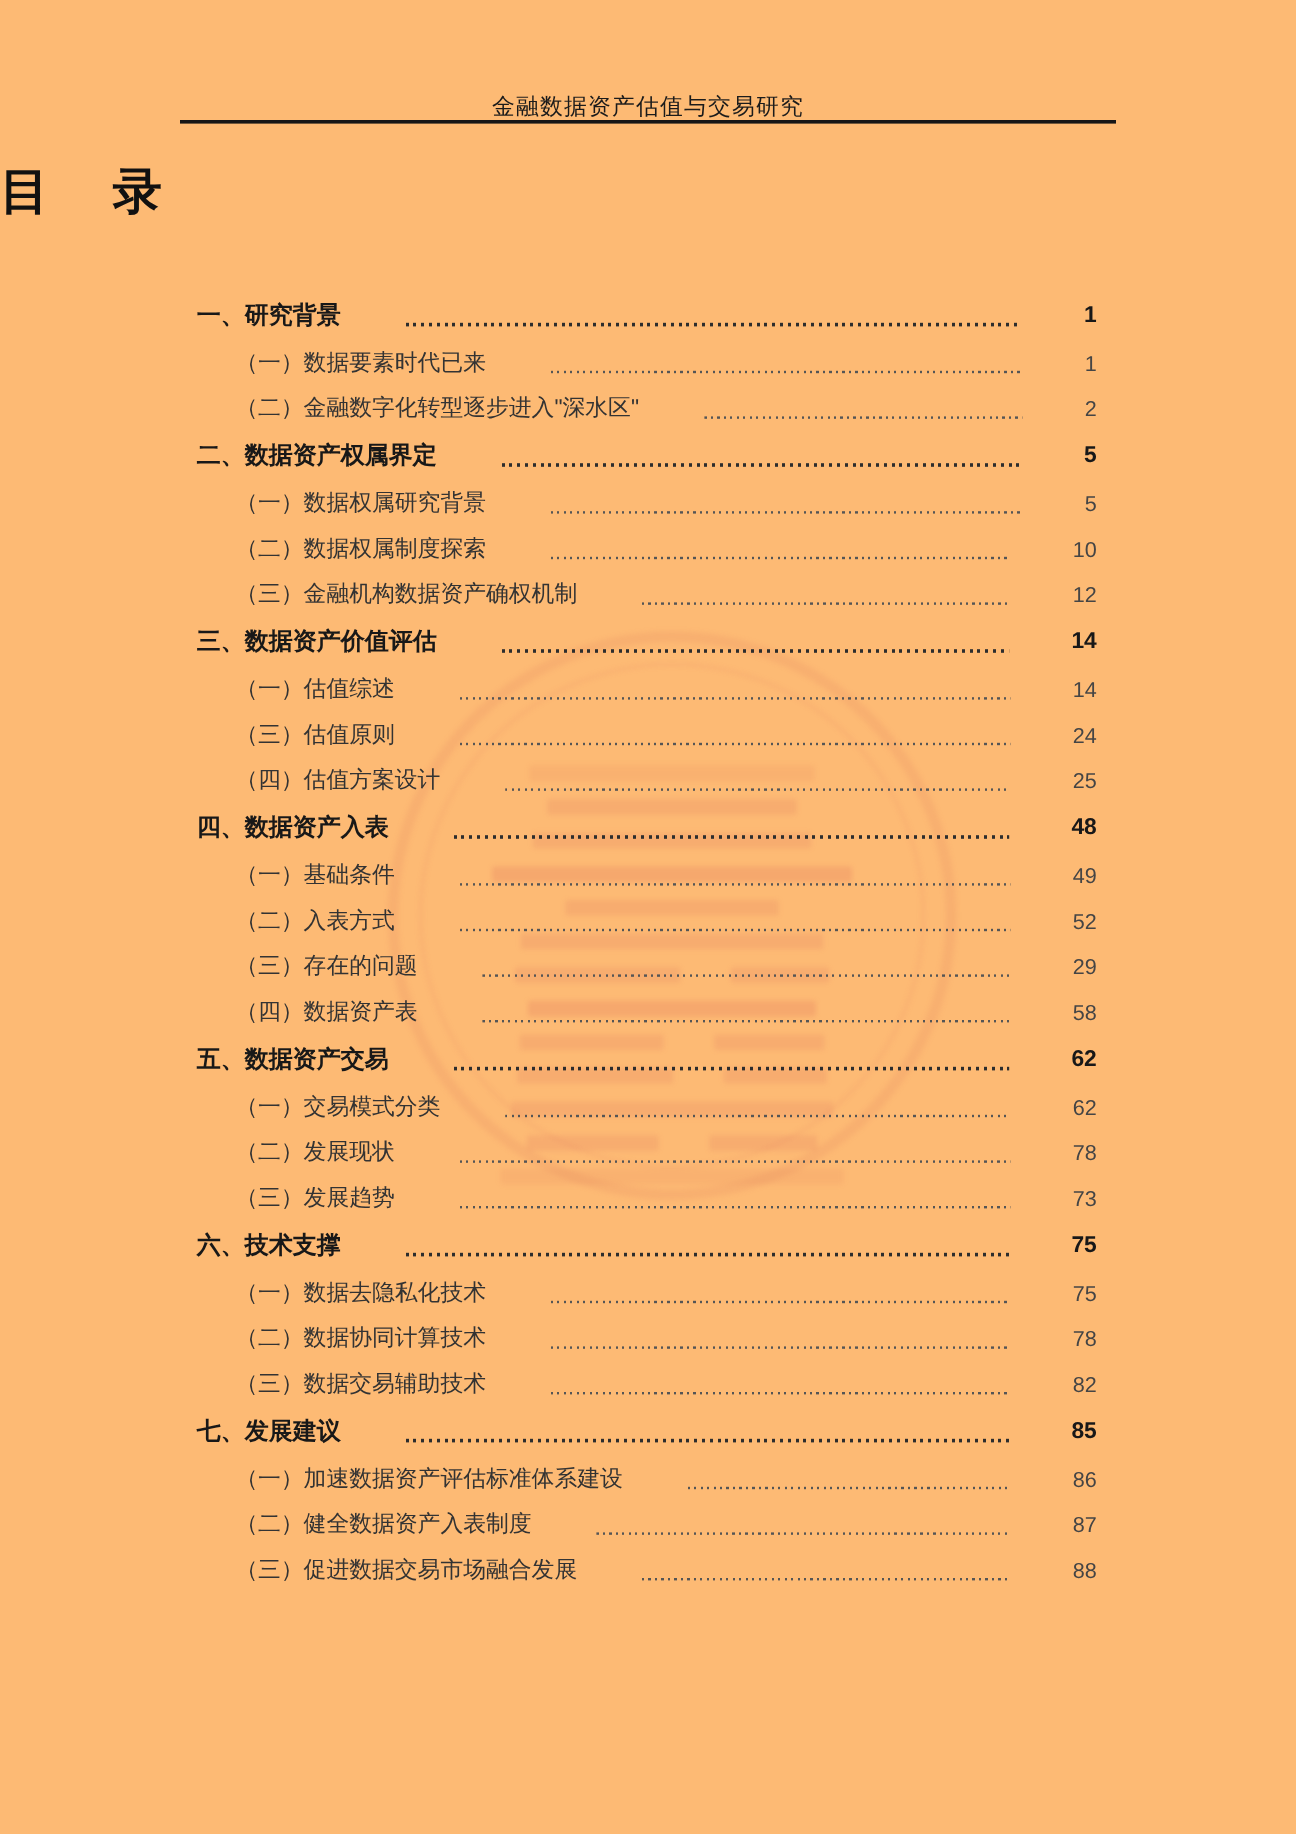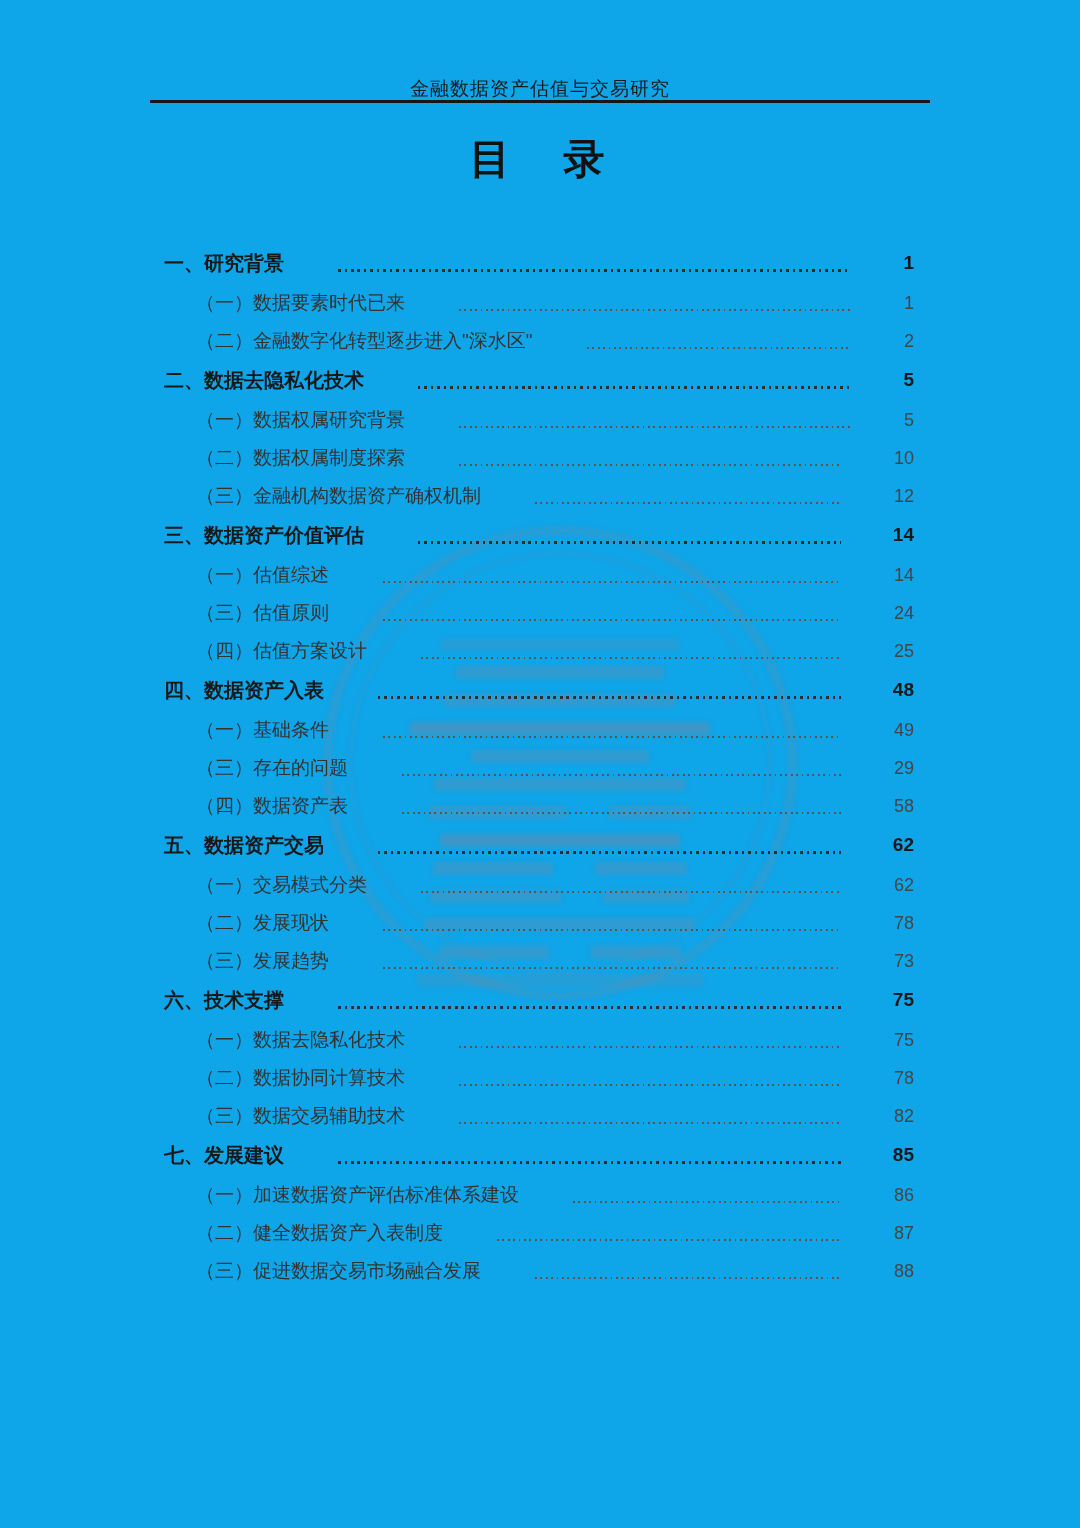--- a/index.html
+++ b/index.html
@@ -1,41 +1,41 @@
 <!DOCTYPE html>
 <html><head>
 <meta charset="utf-8">
 <style>
   * { margin:0; padding:0; box-sizing:border-box; }
   html,body { background:#ffffff; }
   .page {
     position:relative;
     width:1080px; height:1528px;
-    background:#0ea5e9;
+    background:#fdba74;
     overflow:hidden;
     font-family:"Liberation Sans", sans-serif;
     color:#222;
   }
 
   
   .running-header {
     position:absolute; top:76px; left:0; right:0;
     text-align:center;
     font-family:"Liberation Serif", serif;
     font-size:19px; color:#1b1b1b; letter-spacing:1px;
   }
   .header-rule {
     position:absolute; top:100px; left:150px; width:780px; height:3px;
     background:#161616;
   }
 
   
   .page-title {
     position:absolute; top:132px; left:0; right:0;
-    text-align:center;
+    text-align:left;
     font-size:41px; font-weight:bold; color:#111;
     letter-spacing:6px;
   }
 
   
   .watermark {
     position:absolute; left:323px; top:526px; width:474px; height:474px;
     filter:blur(2px);
     pointer-events:none;
   }
@@ -168,21 +168,21 @@
       </div>
       <div class="row item-row">
         <span class="lbl">（二）金融数字化转型逐步进入"深水区"</span>
         <span class="leader"></span>
         <span class="pg">2</span>
       </div>
     </div>
 
     <div class="toc-section">
       <div class="row section-row">
-        <span class="lbl">二、数据去隐私化技术</span>
+        <span class="lbl">二、数据资产权属界定</span>
         <span class="leader"></span>
         <span class="pg">5</span>
       </div>
       <div class="row item-row">
         <span class="lbl">（一）数据权属研究背景</span>
         <span class="leader"></span>
         <span class="pg">5</span>
       </div>
       <div class="row item-row">
         <span class="lbl">（二）数据权属制度探索</span>
@@ -222,20 +222,25 @@
     <div class="toc-section">
       <div class="row section-row">
         <span class="lbl">四、数据资产入表</span>
         <span class="leader"></span>
         <span class="pg">48</span>
       </div>
       <div class="row item-row">
         <span class="lbl">（一）基础条件</span>
         <span class="leader"></span>
         <span class="pg">49</span>
+      </div>
+      <div class="row item-row">
+        <span class="lbl">（二）入表方式</span>
+        <span class="leader"></span>
+        <span class="pg">52</span>
       </div>
       <div class="row item-row">
         <span class="lbl">（三）存在的问题</span>
         <span class="leader"></span>
         <span class="pg">29</span>
       </div>
       <div class="row item-row">
         <span class="lbl">（四）数据资产表</span>
         <span class="leader"></span>
         <span class="pg">58</span>

